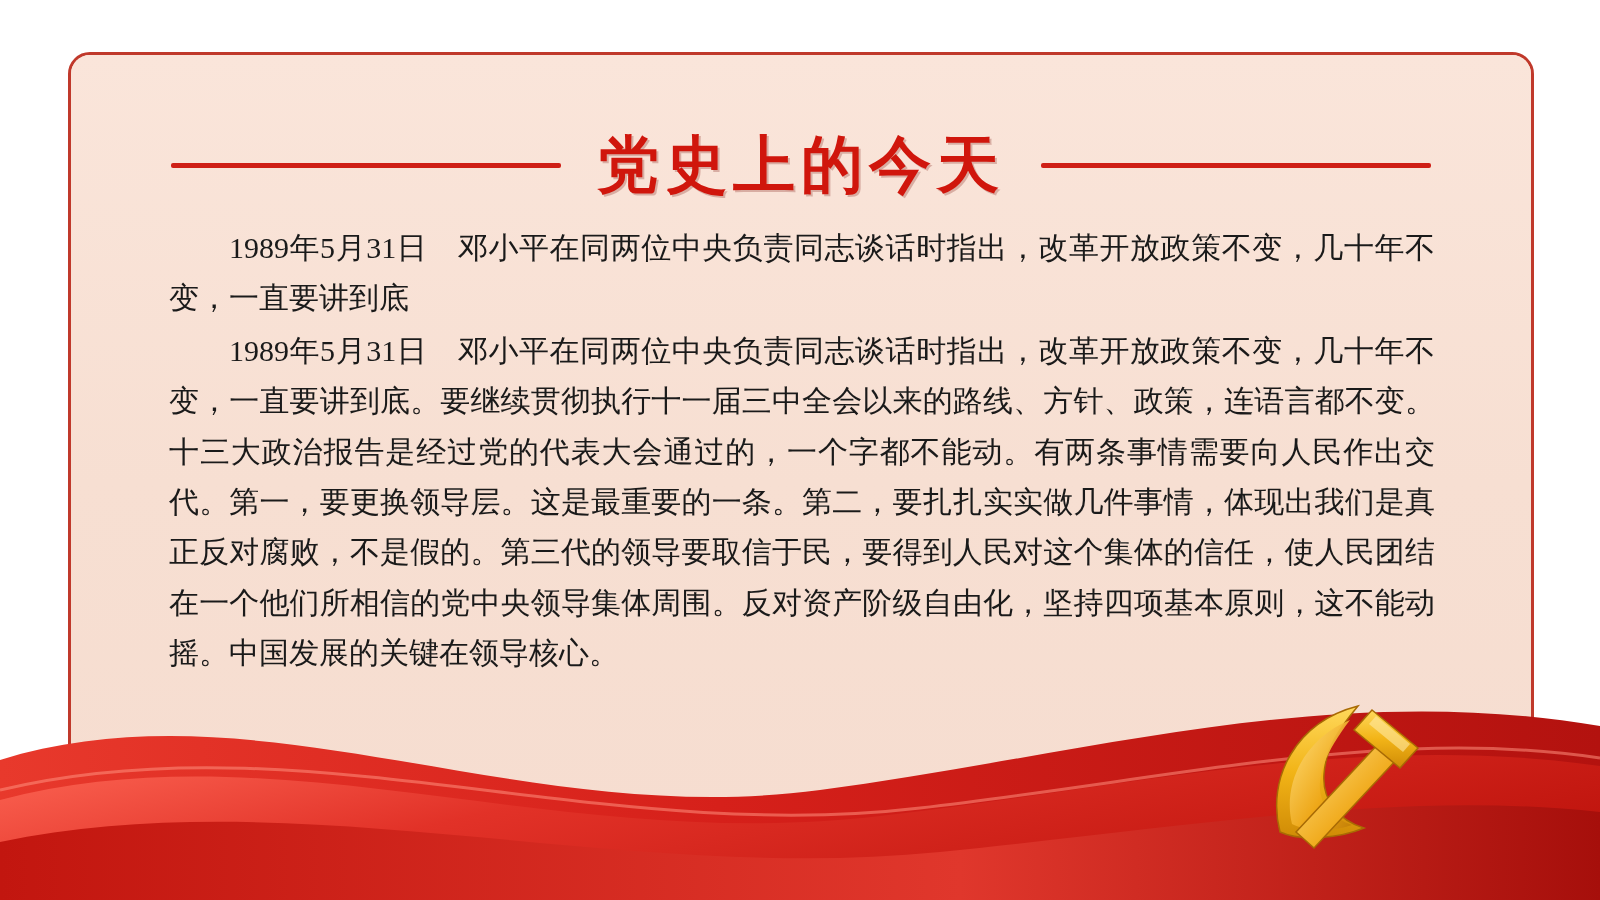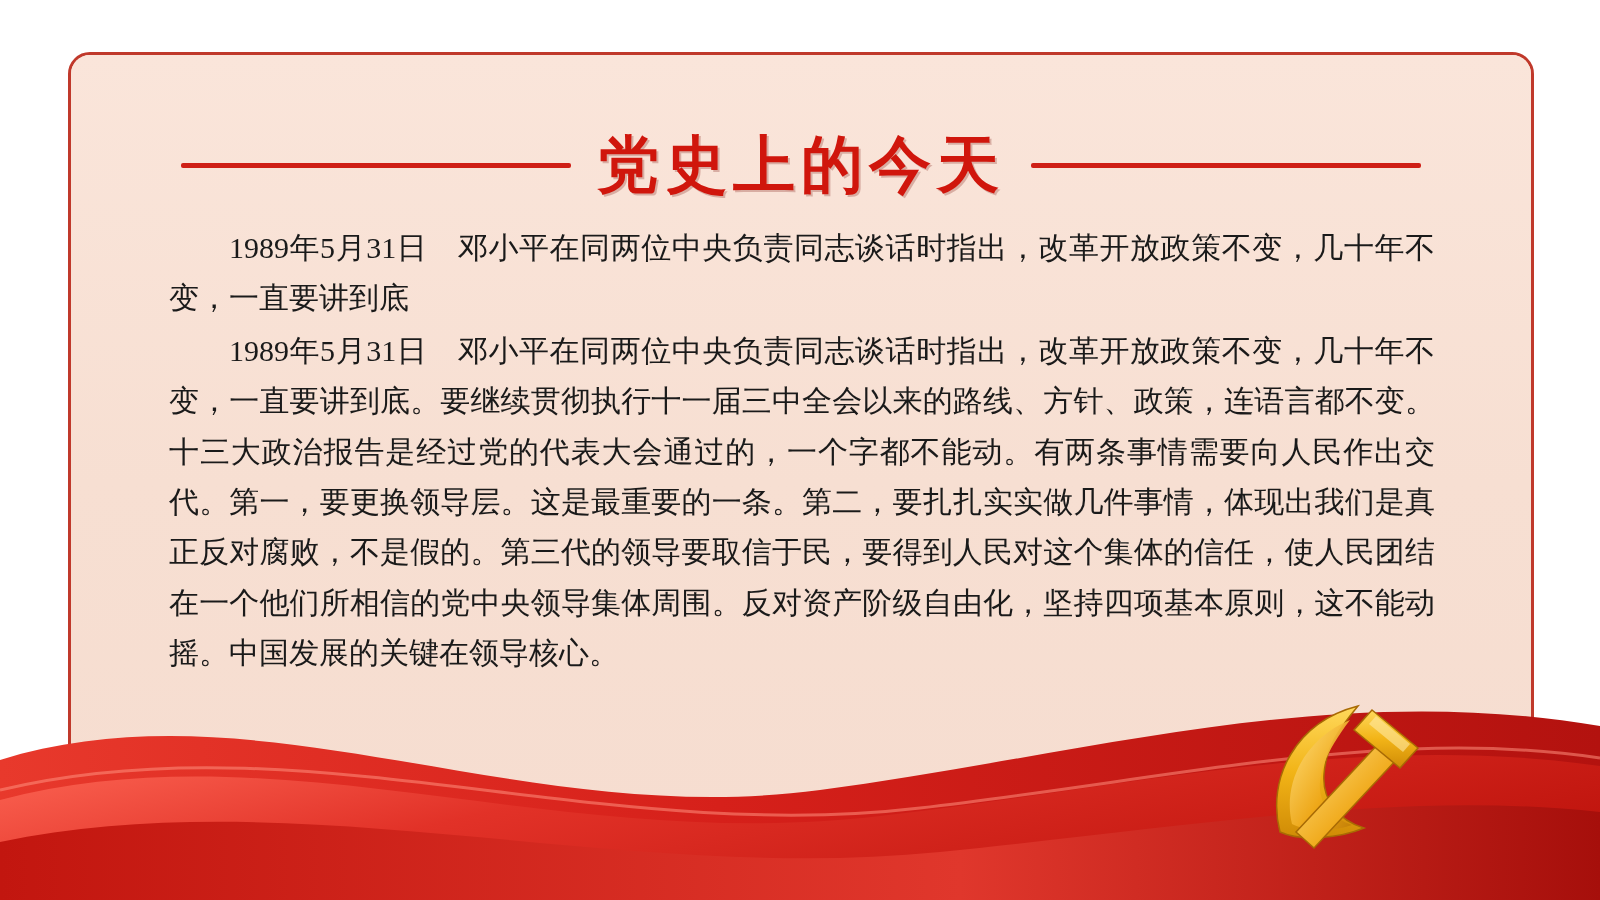--- a/index.html
+++ b/index.html
@@ -52,21 +52,21 @@
   }
 
   
   .title-row {
     position: absolute;
     left: 0;
     right: 0;
     top: 68px;
     display: flex;
     align-items: center;
-    justify-content: center;
+    justify-content: space-between;
     gap: 26px;
     z-index: 3;
   }
   .rule {
     height: 5px;
     background: #cf1f16;
     width: 390px;
     border-radius: 2px;
   }
   .rule.left { margin-left: 100px; }

